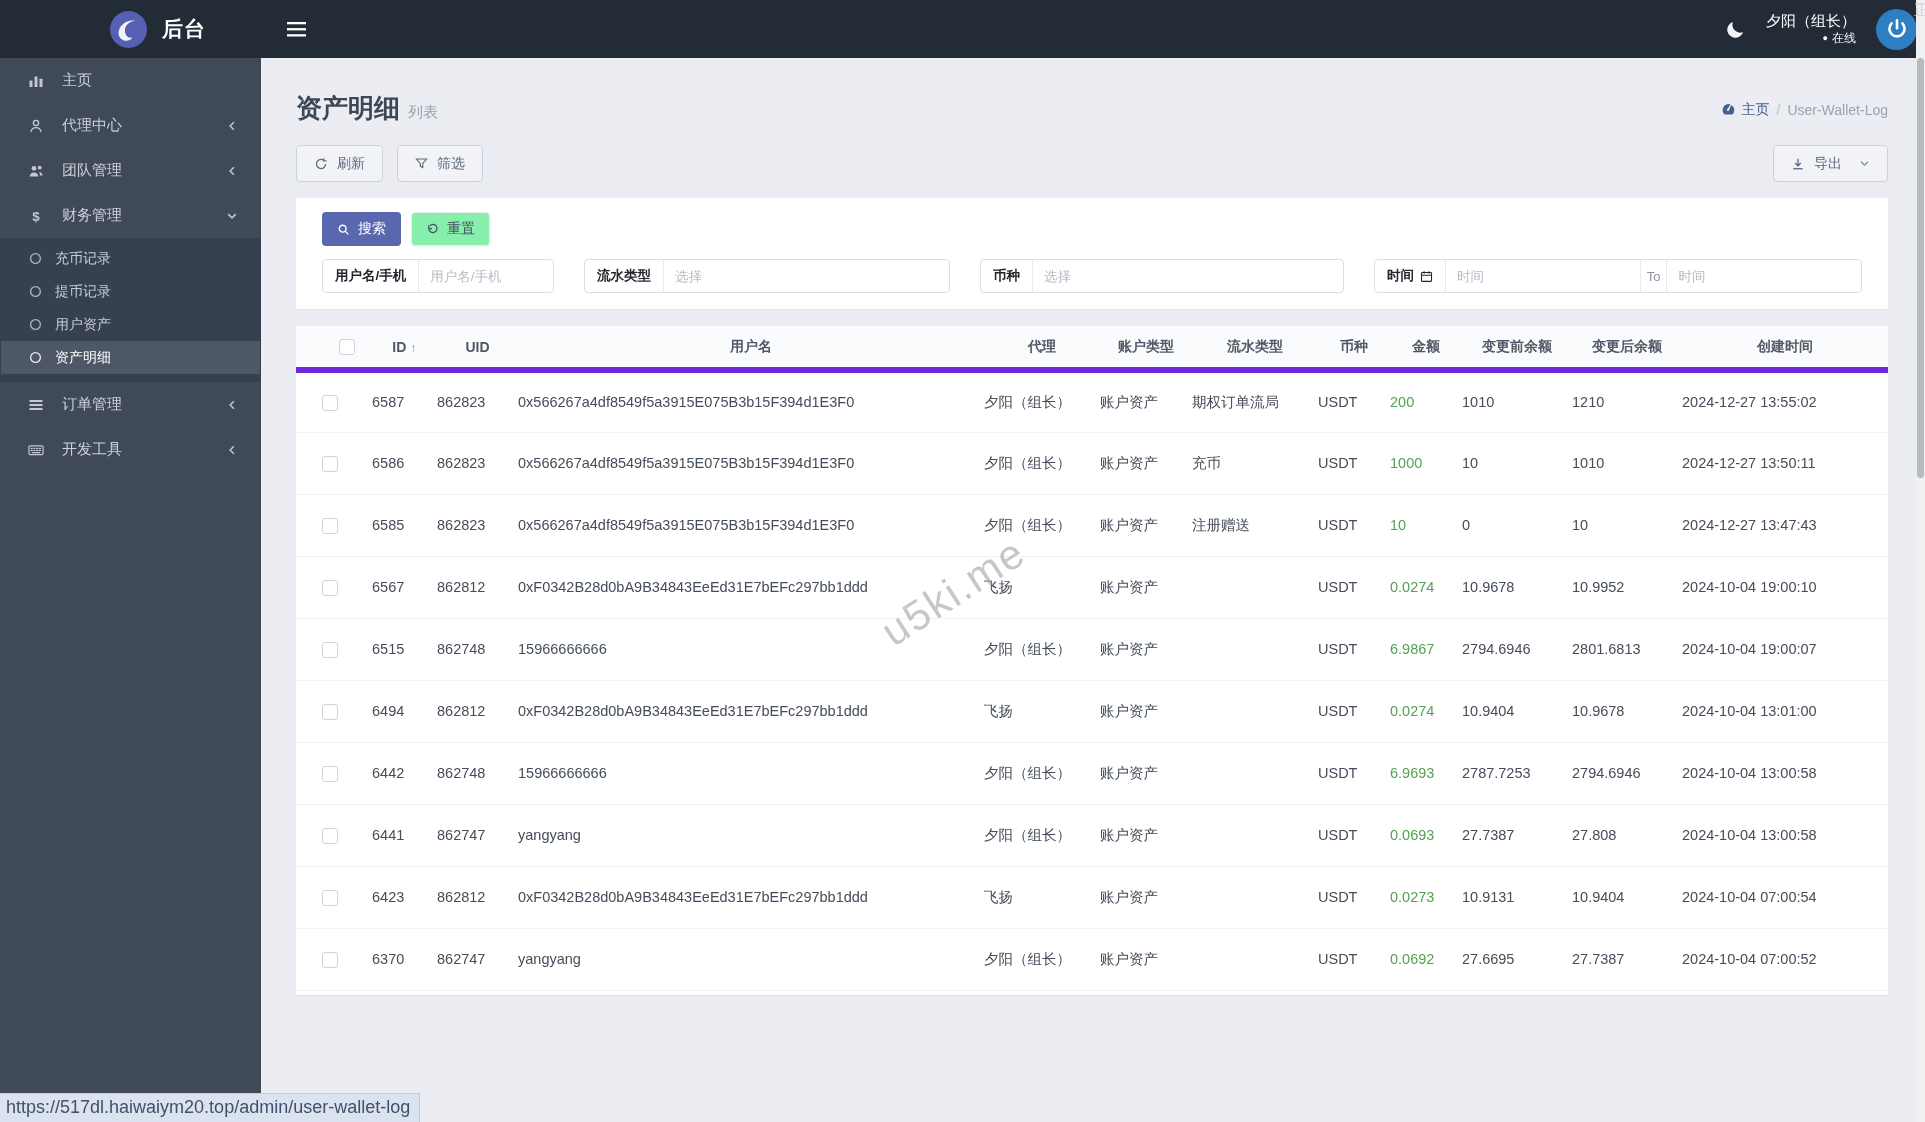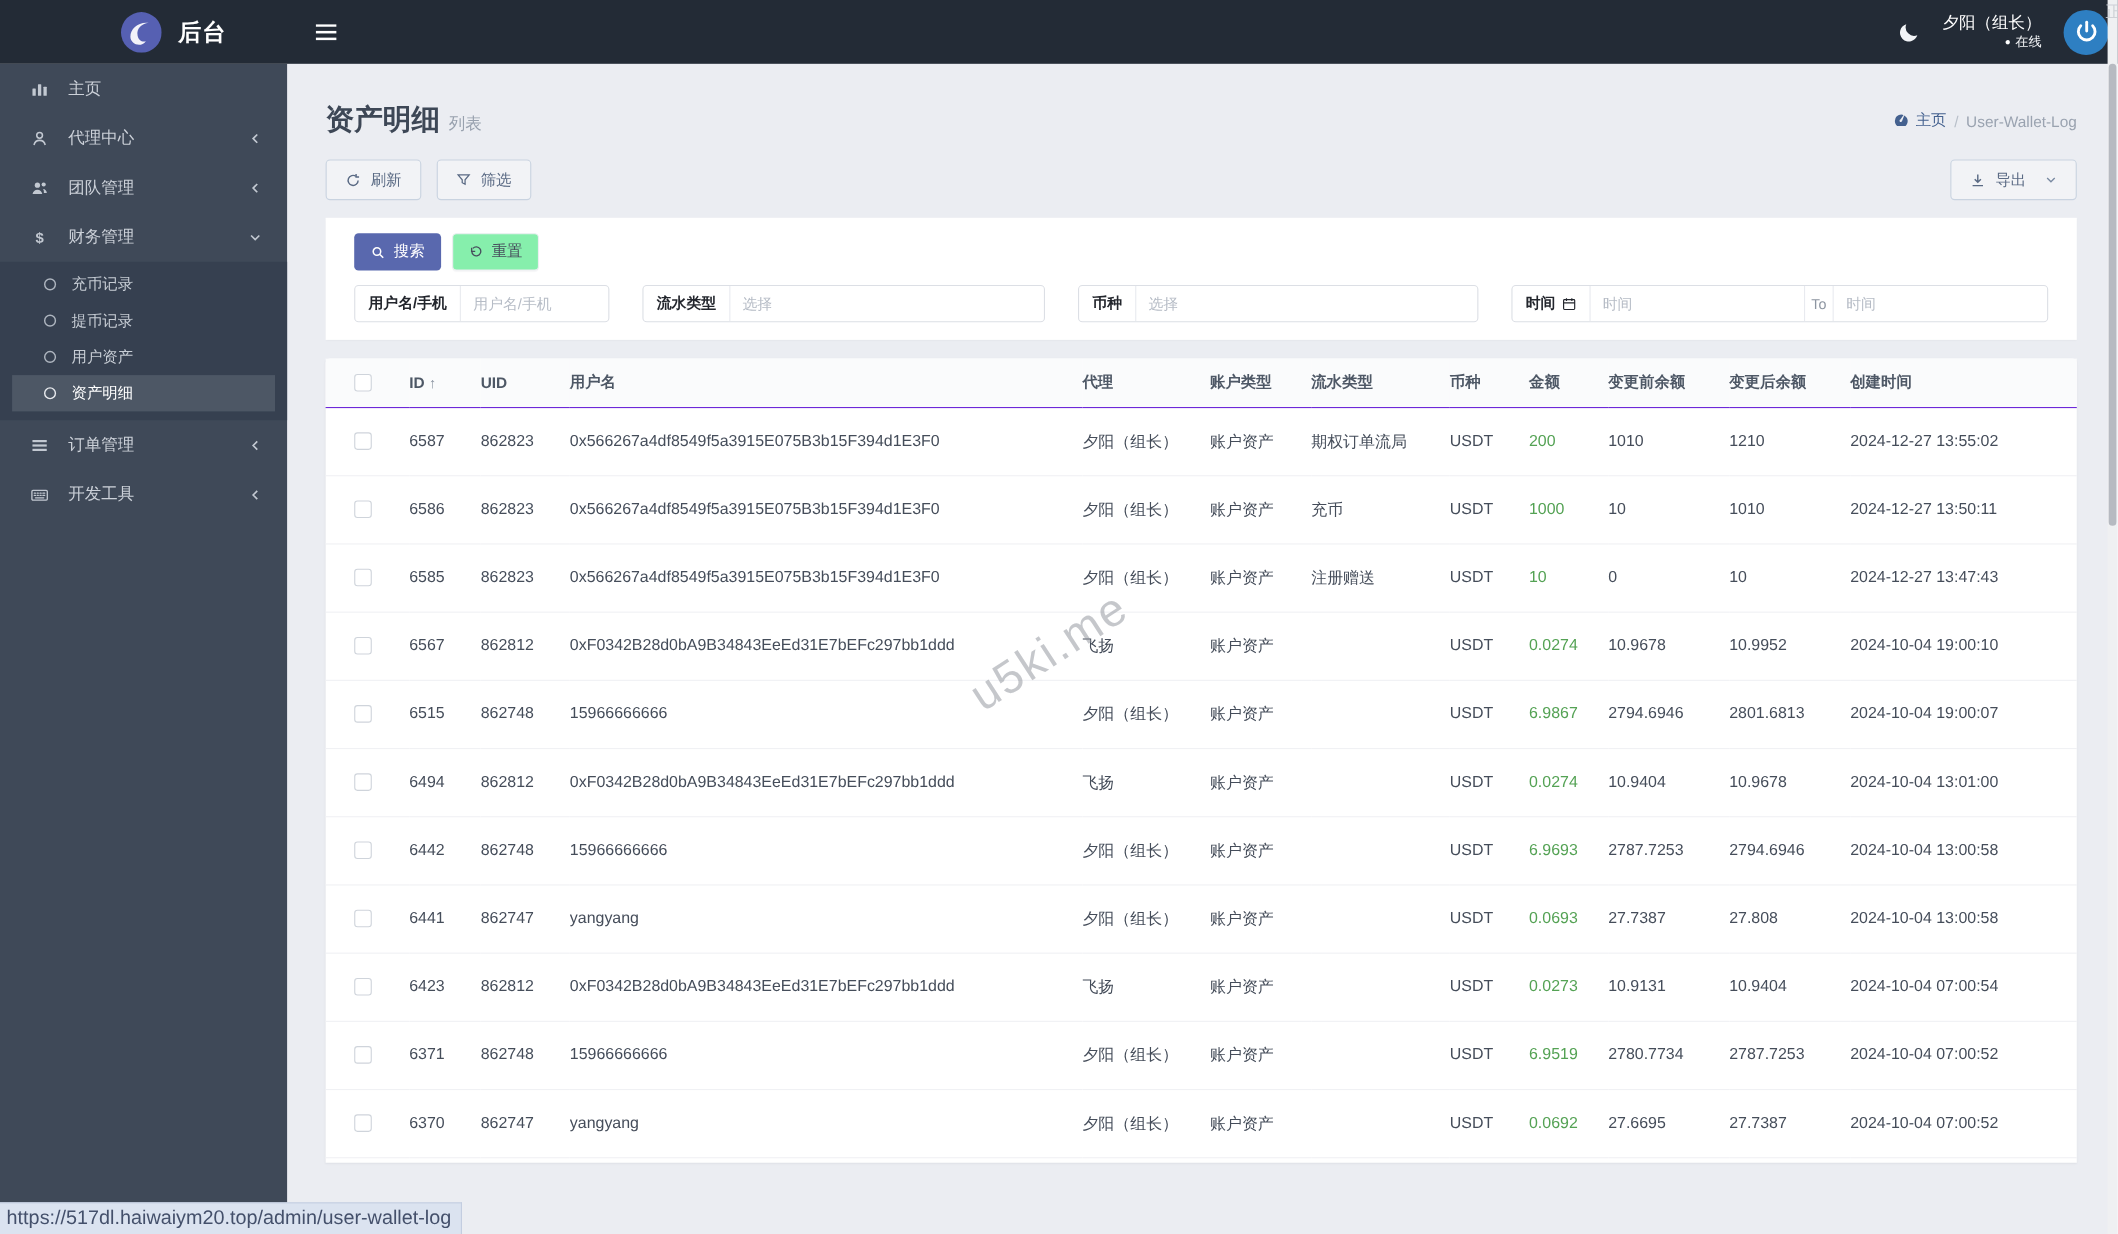--- a/index.html
+++ b/index.html
@@ -31,21 +31,21 @@
   }
 
   
   .sidebar { position:absolute; top:58px; left:0; width:261px; bottom:0; background:#3f4958; z-index:5; }
   .side-item {
     height:45px; display:flex; align-items:center; gap:17px;
     padding:0 20px 0 27px; color:#ccd1d9; font-size:15px; cursor:pointer;
   }
   .side-item .icon { width:18px; color:#c2c8d1; }
   .side-chevron { margin-left:auto; color:#9aa2ad; }
-  .side-sub { background:#364050; padding:4px 11px 8px; }
+  .side-sub { background:#364050; padding:4px 1px 8px; }
   .side-sub-item {
     height:33px; display:flex; align-items:center; gap:13px;
     padding:0 20px 0 28px; color:#c6ccd4; font-size:14px; cursor:pointer;
   }
   .side-sub-item .icon { color:#aeb5bf; }
   .side-sub-item.active { background:#4d5765; color:#ffffff; }
   .side-sub-item.active .icon { color:#e8eaee; }
 
   
   .content { position:absolute; left:261px; top:58px; right:0; bottom:0; padding:0 37px 0 35px; }
@@ -95,22 +95,22 @@
   }
   .w-username { width:232px; }
   .w-flow { width:366px; }
   .w-currency { width:364px; }
   .w-time { flex:1; }
 
   
   .table-card { margin-top:17px; border-radius:4px 4px 0 0; padding-bottom:4px; }
   table { width:100%; border-collapse:collapse; table-layout:fixed; }
   thead th {
-    height:44px; text-align:left; font-size:14px; color:#4e5866; font-weight:bold;
-    background:#fafbfc; border-bottom:1px solid #6d28d9;
+    height:44px; text-align:center; font-size:14px; color:#4e5866; font-weight:bold;
+    background:#fafbfc; border-bottom:6px solid #6d28d9;
   }
   tbody td { height:62px; font-size:14.5px; color:#454d5a; border-bottom:1px solid #f0f1f4; }
   .cell-first { padding-left:26px; }
   .checkbox {
     width:16px; height:16px; border:1.5px solid #cfd4db; border-radius:3px;
     background:#fff; display:inline-block; cursor:pointer; vertical-align:middle;
   }
   .sort-arrow { color:#8a93a0; font-size:13px; margin-left:4px; }
   td.amount { color:#54a254; }
   .addr { white-space:nowrap; overflow:hidden; text-overflow:ellipsis; }
@@ -556,34 +556,20 @@
             <td>账户资产</td>
             <td></td>
             <td>USDT</td>
             <td class="amount">0.0273</td>
             <td>10.9131</td>
             <td>10.9404</td>
             <td>2024-10-04 07:00:54</td>
           </tr>
           <tr>
             <td class="cell-first"><span class="checkbox"></span></td>
-            <td>6371</td>
-            <td>862748</td>
-            <td class="addr">15966666666</td>
-            <td>夕阳（组长）</td>
-            <td>账户资产</td>
-            <td></td>
-            <td>USDT</td>
-            <td class="amount">6.9519</td>
-            <td>2780.7734</td>
-            <td>2787.7253</td>
-            <td>2024-10-04 07:00:52</td>
-          </tr>
-          <tr>
-            <td class="cell-first"><span class="checkbox"></span></td>
             <td>6370</td>
             <td>862747</td>
             <td class="addr">yangyang</td>
             <td>夕阳（组长）</td>
             <td>账户资产</td>
             <td></td>
             <td>USDT</td>
             <td class="amount">0.0692</td>
             <td>27.6695</td>
             <td>27.7387</td>

